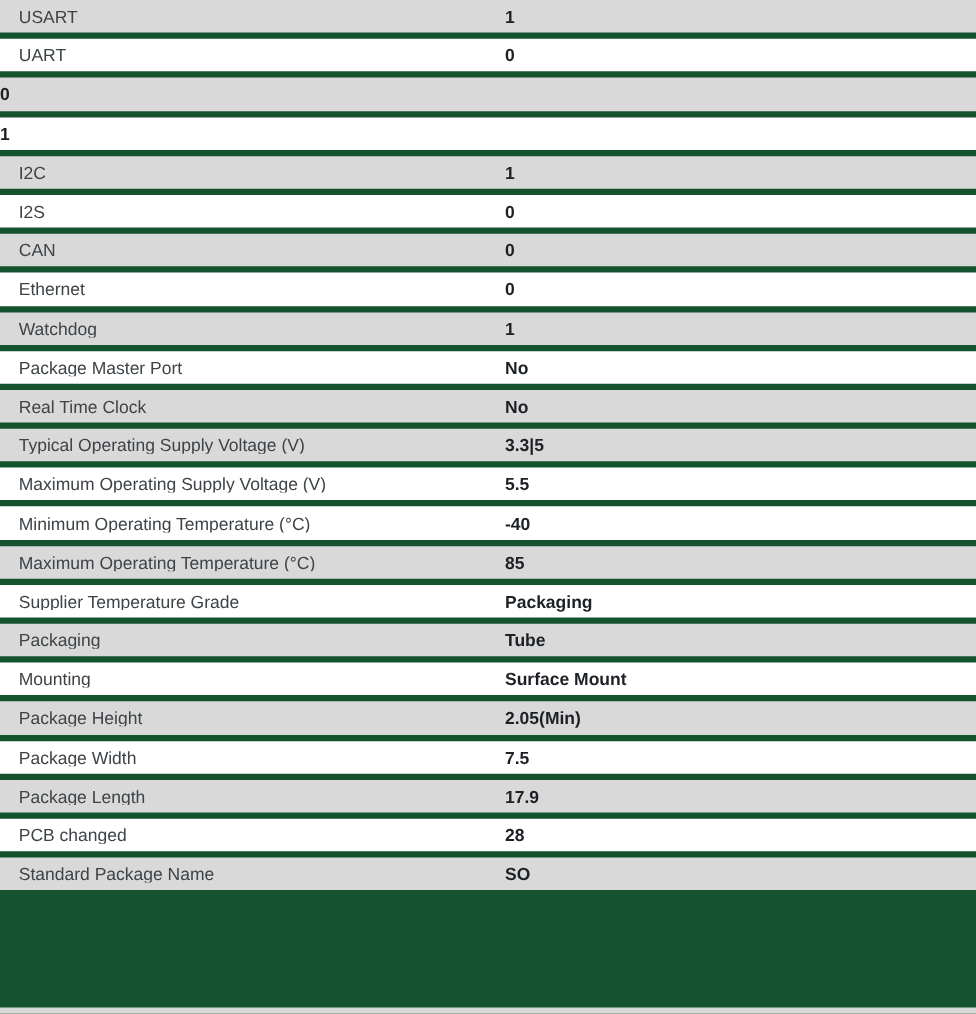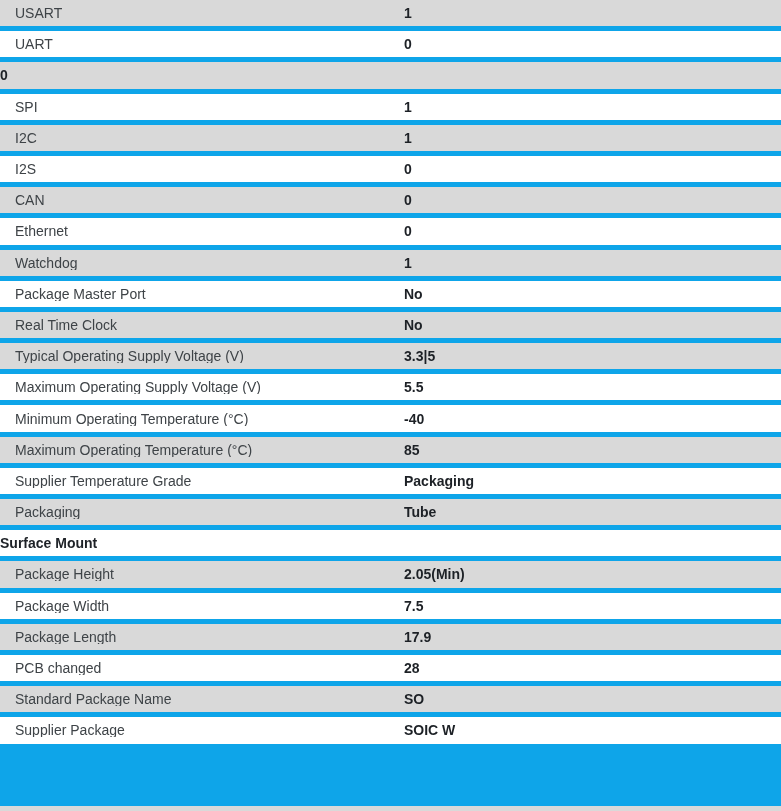--- a/index.html
+++ b/index.html
@@ -2,21 +2,21 @@
 <html style="--stripe: #d9d9d9; --label-color: #3e4347; --value-color: #1d2126;"><head>
 <meta charset="utf-8">
 <style>
   * { margin: 0; padding: 0; box-sizing: border-box; }
   html, body { background: #ffffff; }
   .page {
     position: relative;
     width: 781px;
     height: 811px;
     overflow: hidden;
-    background: #0ea5e9;
+    background: #14532d;
     font-family: "Liberation Sans", sans-serif;
   }
   .spec-table { width: 100%; }
   .spec-row {
     display: flex;
     align-items: center;
     height: 26.2px;
     margin-bottom: 5px;
     background: #ffffff;
   }
@@ -56,21 +56,20 @@
     <div class="spec-value">1</div>
   </div>
       <div class="spec-row">
     <div class="spec-label">UART</div>
     <div class="spec-value">0</div>
   </div>
       <div class="spec-row alt">
     <div class="spec-value">0</div>
   </div>
       <div class="spec-row">
-    <div class="spec-label">SPI</div>
     <div class="spec-value">1</div>
   </div>
       <div class="spec-row alt">
     <div class="spec-label">I2C</div>
     <div class="spec-value">1</div>
   </div>
       <div class="spec-row">
     <div class="spec-label">I2S</div>
     <div class="spec-value">0</div>
   </div>
@@ -112,20 +111,21 @@
   </div>
       <div class="spec-row">
     <div class="spec-label">Supplier Temperature Grade</div>
     <div class="spec-value">Packaging</div>
   </div>
       <div class="spec-row alt">
     <div class="spec-label">Packaging</div>
     <div class="spec-value">Tube</div>
   </div>
       <div class="spec-row">
+    <div class="spec-label">Mounting</div>
     <div class="spec-value">Surface Mount</div>
   </div>
       <div class="spec-row alt">
     <div class="spec-label">Package Height</div>
     <div class="spec-value">2.05(Min)</div>
   </div>
       <div class="spec-row">
     <div class="spec-label">Package Width</div>
     <div class="spec-value">7.5</div>
   </div>
@@ -134,19 +134,15 @@
     <div class="spec-value">17.9</div>
   </div>
       <div class="spec-row">
     <div class="spec-label">PCB changed</div>
     <div class="spec-value">28</div>
   </div>
       <div class="spec-row alt">
     <div class="spec-label">Standard Package Name</div>
     <div class="spec-value">SO</div>
   </div>
-      <div class="spec-row">
-    <div class="spec-label">Supplier Package</div>
-    <div class="spec-value">SOIC W</div>
-  </div>
     </div>
   <div class="partial-row"></div>
 </div>
 
 </body></html>

